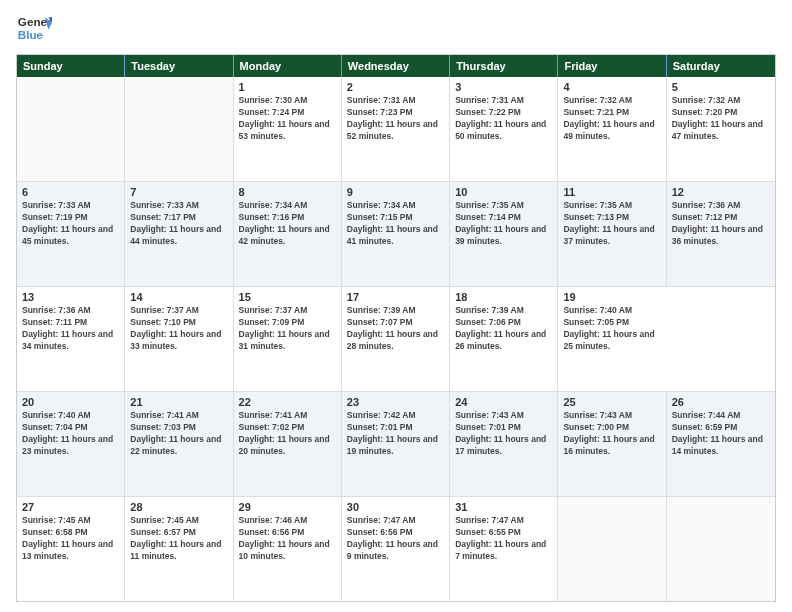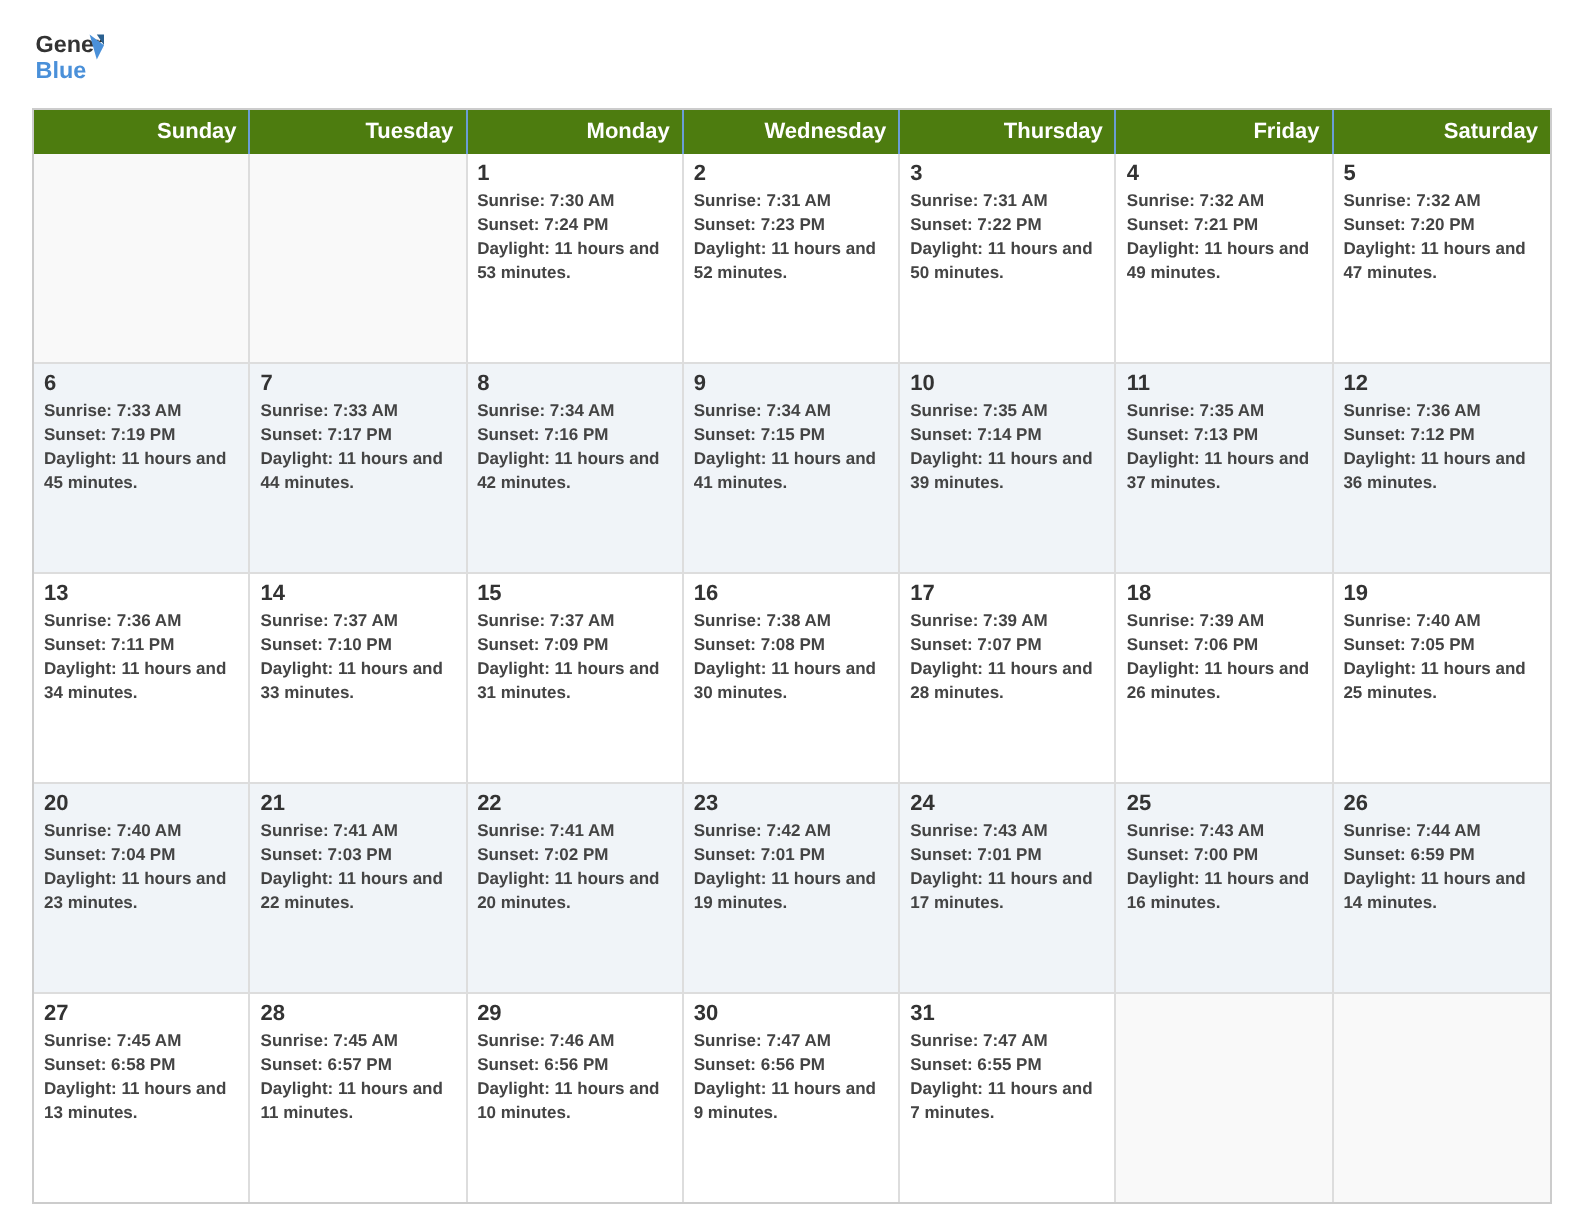--- a/index.html
+++ b/index.html
@@ -46,22 +46,21 @@
     }
     .calendar {
       flex: 1;
       display: flex;
       flex-direction: column;
       border: 1px solid #ccc;
     }
     .cal-header {
       display: grid;
       grid-template-columns: repeat(7, 1fr);
-      background: #4d7c0f;
-      text-align: right;
+      background: #14532d;
     }
     .cal-header-cell {
       color: #fff;
       font-size: 11px;
       font-weight: bold;
       padding: 5px 6px;
       border-right: 1px solid #6a9dd5;
     }
     .cal-header-cell:last-child { border-right: none; }
     .cal-body {
@@ -191,24 +190,20 @@
           </div>
           <div class="cal-cell">
             <div class="day-num">14</div>
             <div class="day-info">Sunrise: 7:37 AM<br>Sunset: 7:10 PM<br>Daylight: 11 hours and 33 minutes.</div>
           </div>
           <div class="cal-cell">
             <div class="day-num">15</div>
             <div class="day-info">Sunrise: 7:37 AM<br>Sunset: 7:09 PM<br>Daylight: 11 hours and 31 minutes.</div>
           </div>
           <div class="cal-cell">
-            <div class="day-num">16</div>
-            <div class="day-info">Sunrise: 7:38 AM<br>Sunset: 7:08 PM<br>Daylight: 11 hours and 30 minutes.</div>
-          </div>
-          <div class="cal-cell">
             <div class="day-num">17</div>
             <div class="day-info">Sunrise: 7:39 AM<br>Sunset: 7:07 PM<br>Daylight: 11 hours and 28 minutes.</div>
           </div>
           <div class="cal-cell">
             <div class="day-num">18</div>
             <div class="day-info">Sunrise: 7:39 AM<br>Sunset: 7:06 PM<br>Daylight: 11 hours and 26 minutes.</div>
           </div>
           <div class="cal-cell">
             <div class="day-num">19</div>
             <div class="day-info">Sunrise: 7:40 AM<br>Sunset: 7:05 PM<br>Daylight: 11 hours and 25 minutes.</div>

